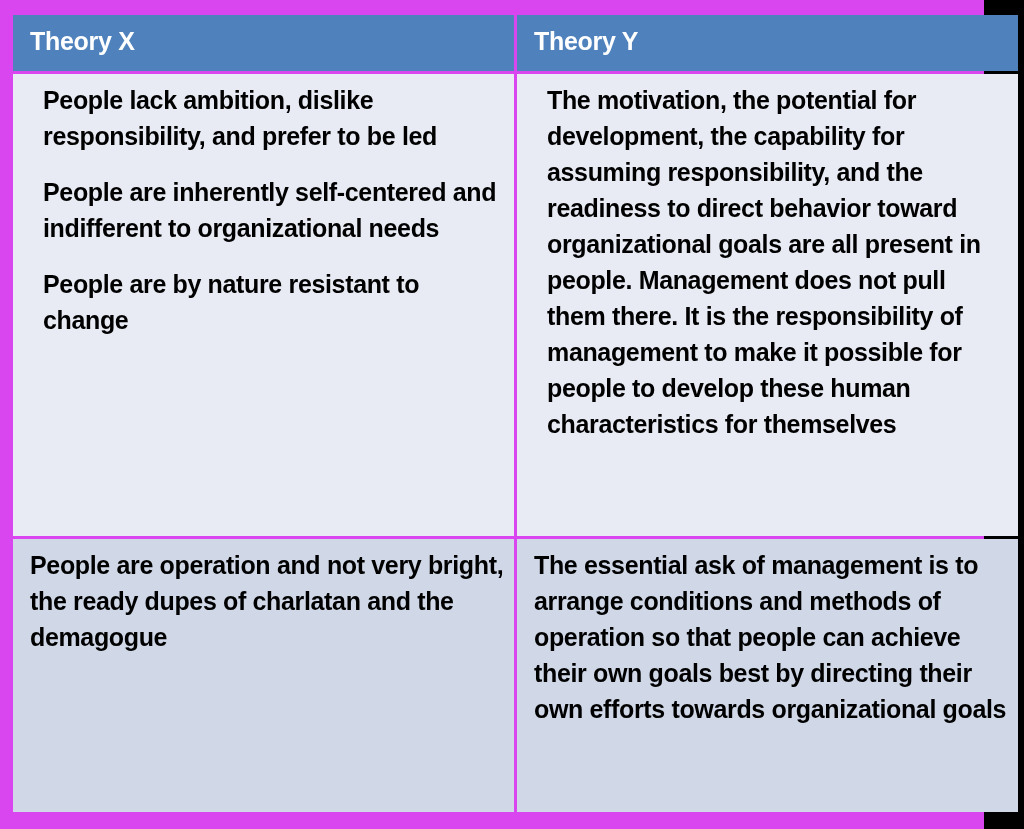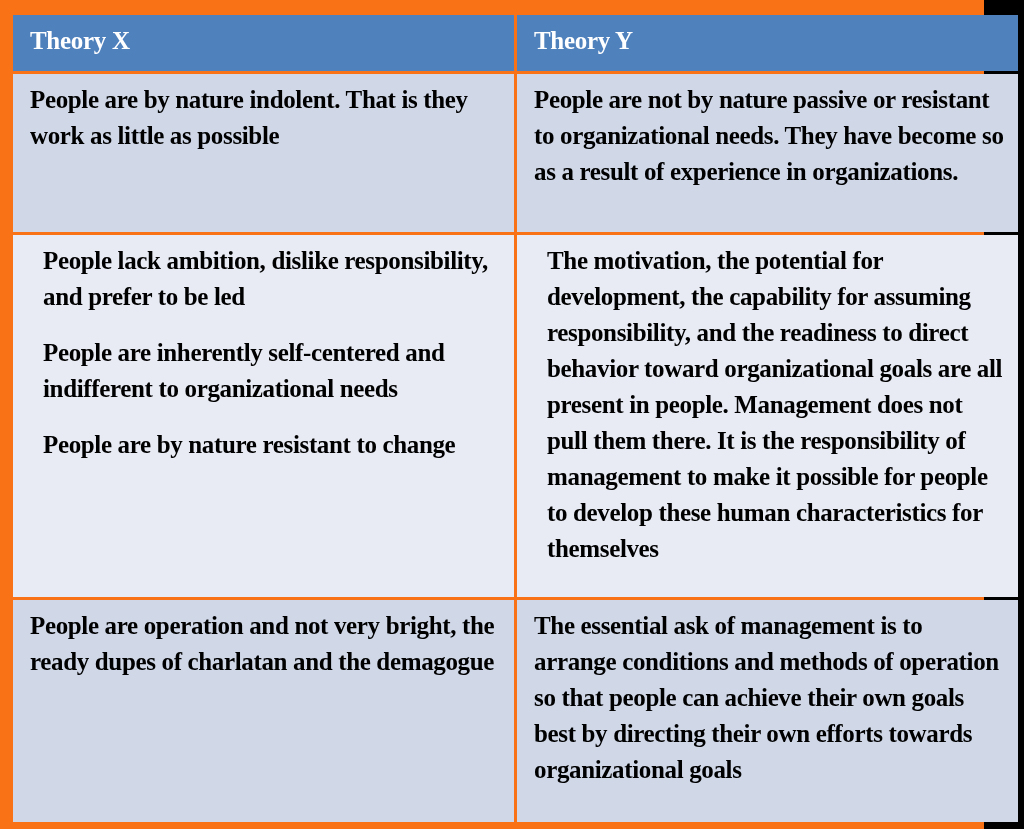--- a/index.html
+++ b/index.html
@@ -10,22 +10,21 @@
     height: 829px;
     background: #000000;
     font-family: "Liberation Sans", sans-serif;
     overflow: hidden;
   }
 
   #slide {
     position: relative;
     width: 984px;
     height: 829px;
-    background: #f97316;
-    font-family: Liberation Serif, serif;
+    background: #d946ef;
   }
 
   
   #comparison-table {
     position: absolute;
     left: 10px;
     top: 12px;
     width: 1002px;
     height: 803px;
     border-collapse: separate;
@@ -83,28 +82,20 @@
       <col class="col-y">
     </colgroup>
     <thead>
       <tr>
         <th class="header-cell">Theory X</th>
         <th class="header-cell">Theory Y</th>
       </tr>
     </thead>
     <tbody id="table-body">
 
-    <tr class="row-1 row-shade-dark">
-          <td class="body-cell">
-            <p class="cell-para">People are by nature indolent. That is they work as little as possible</p>
-          </td>
-          <td class="body-cell">
-            <p class="cell-para">People are not by nature passive or resistant to organizational needs.  They have become so as a result of experience in organizations.</p>
-          </td>
-        </tr>
         <tr class="row-2 row-shade-light">
           <td class="body-cell">
             <p class="cell-para">People lack ambition, dislike responsibility, and prefer to be led</p>
             <p class="cell-para">People are inherently self-centered and indifferent to organizational needs</p>
             <p class="cell-para">People are by nature resistant to change</p>
           </td>
           <td class="body-cell">
             <p class="cell-para">The motivation, the potential for development, the capability for assuming responsibility, and the readiness to direct behavior toward organizational goals are all present in people. Management does not pull them there.  It is the responsibility of management to make it possible for people to develop these human characteristics for themselves</p>
           </td>
         </tr>

